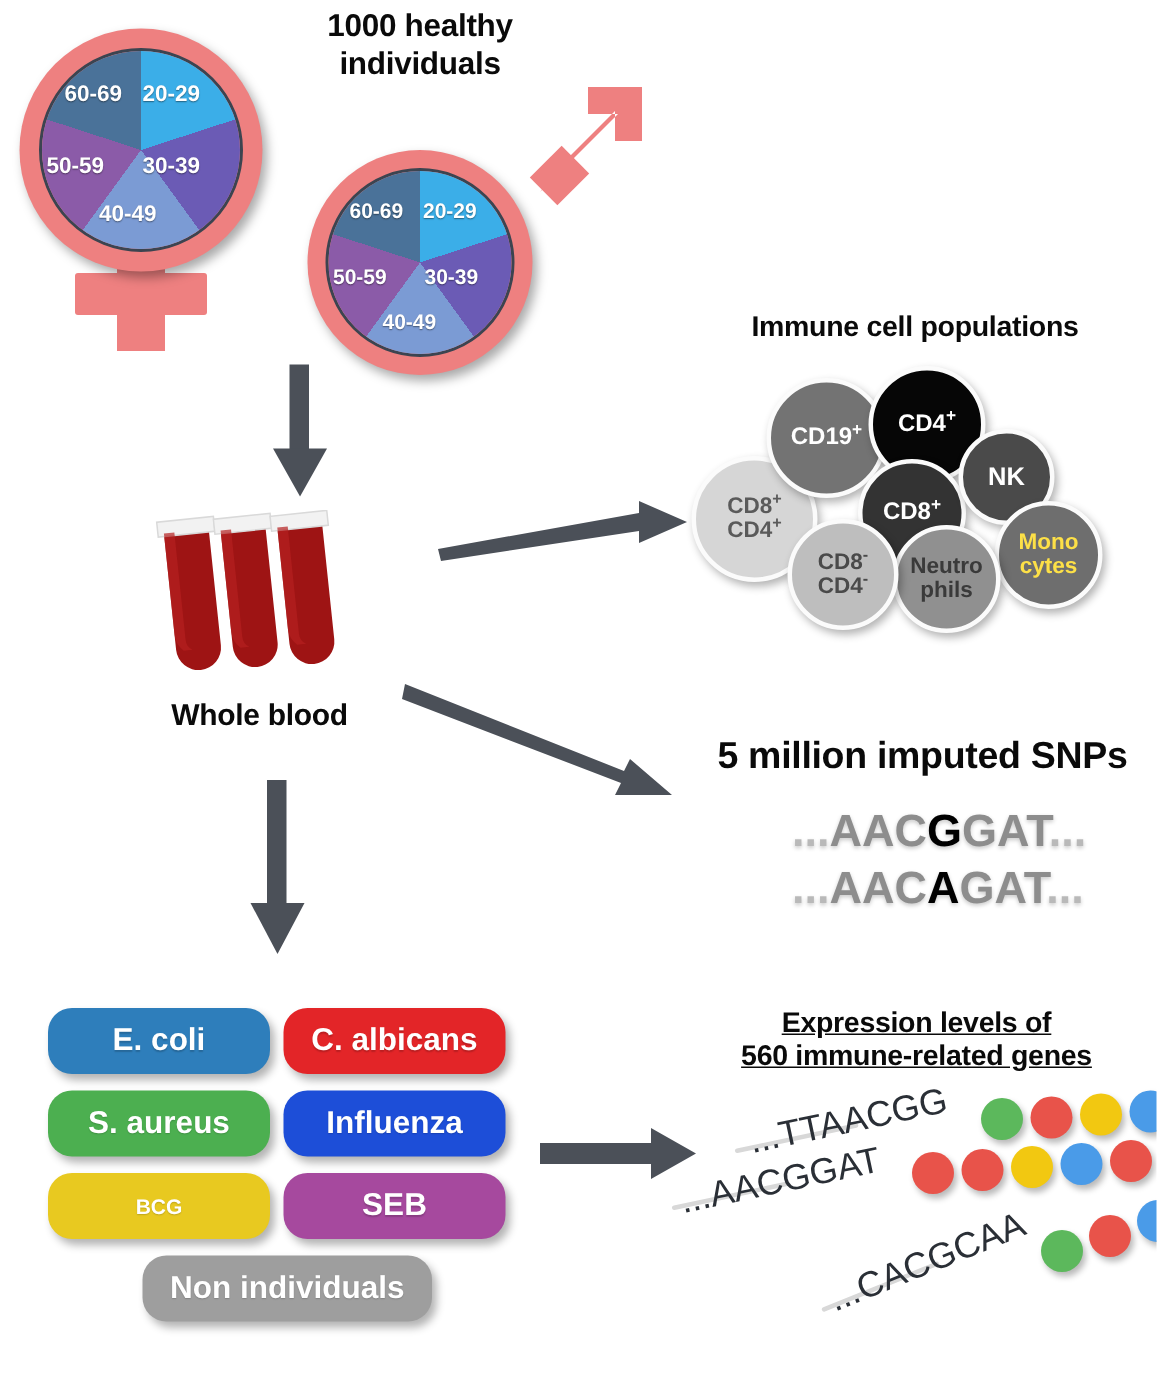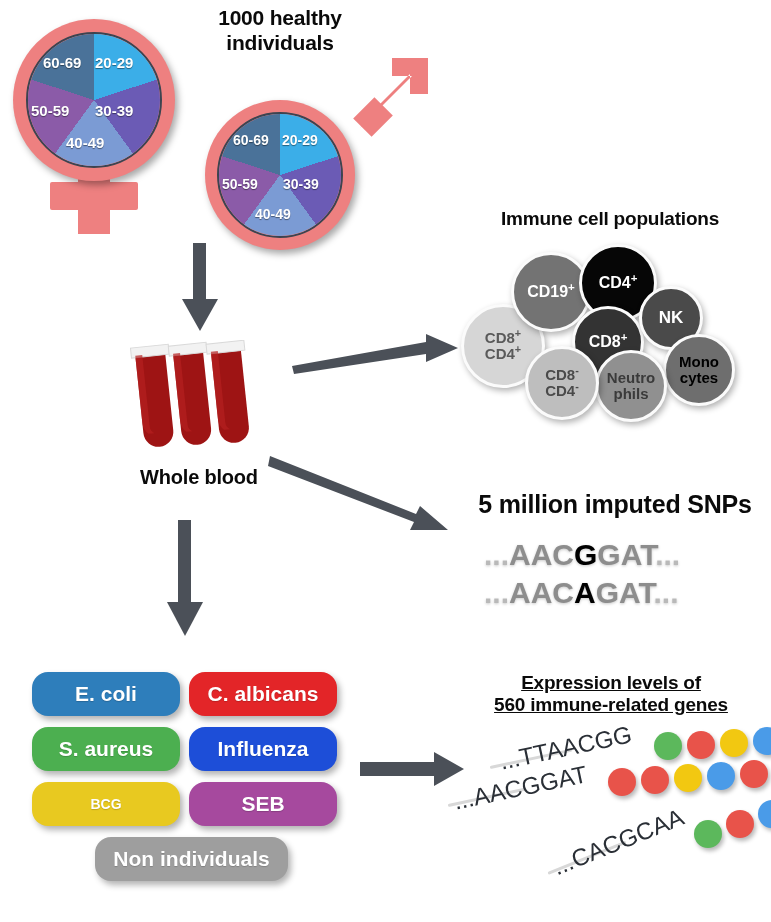--- a/index.html
+++ b/index.html
@@ -29,21 +29,21 @@
   
   .cell{position:absolute;border-radius:50%;display:flex;align-items:center;
         justify-content:center;text-align:center;font-weight:bold;
         border:3px solid #fbfbfb;box-sizing:border-box;
         box-shadow:2px 3px 6px rgba(0,0,0,.30);line-height:1.04;}
   .cell sup{font-size:.72em;vertical-align:super;line-height:0;}
 
   
   .snp{position:absolute;font-weight:bold;white-space:nowrap;
        font-family:"Liberation Sans","DejaVu Sans",sans-serif;
-       text-shadow:0 1px 3px rgba(0,0,0,.22);}
+       text-shadow:0 1px 3px rgba(0,0,0,.22);margin-left:44px;}
   .snp .dim{color:#b9b9b9;}
   .snp .mid{color:#8d8d8d;}
   .snp .hot{color:#000000;}
 
   
   .pill{position:absolute;border-radius:16px;display:flex;align-items:center;
         justify-content:center;color:#fff;font-weight:bold;
         box-shadow:3px 4px 6px rgba(0,0,0,.30);
         text-shadow:0 1px 1px rgba(0,0,0,.18);}
 
@@ -101,21 +101,21 @@
     <div class="pielabel" style="left:55px;top:156px;font-size:14px;">40-49</div>
     <div class="pielabel" style="left:22px;top:126px;font-size:14px;">50-59</div>
     <div class="pielabel" style="left:33px;top:82px;font-size:14px;">60-69</div>
   </div>
 
   <svg class="arrowsvg" style="left:178px;top:243px;" width="44" height="92" viewBox="0 0 44 92">
     <rect x="15" y="0" width="13" height="60" fill="#4B5058"></rect>
     <polygon points="4,56 40,56 22,88" fill="#4B5058"></polygon>
   </svg>
 
-  <div class="abs" style="left:126px;top:340px;width:150px;height:160px;">
+  <div class="abs" style="left:100px;top:340px;width:150px;height:160px;">
     <svg width="150" height="120" viewBox="0 0 150 120">
       <g transform="rotate(-6 28 60)">
         <path d="M14 14 h30 v78 a15 15 0 0 1 -30 0 Z" fill="#9E1414"></path>
         <path d="M10 6 h38 v10 h-38 Z" fill="#F2F2F2" stroke="#d9d9d9" stroke-width="1"></path>
         <path d="M14 14 h7 v72 a8 8 0 0 0 4 7 l-6 0 a15 15 0 0 1 -5 -11 Z" fill="#b52020" opacity=".7"></path>
       </g>
       <g transform="rotate(-6 66 60)">
         <path d="M52 12 h30 v78 a15 15 0 0 1 -30 0 Z" fill="#9E1414"></path>
         <path d="M48 4 h38 v10 h-38 Z" fill="#F2F2F2" stroke="#d9d9d9" stroke-width="1"></path>
         <path d="M52 12 h7 v72 a8 8 0 0 0 4 7 l-6 0 a15 15 0 0 1 -5 -11 Z" fill="#b52020" opacity=".7"></path>
@@ -154,21 +154,21 @@
     </div>
     <div class="cell" style="left:124px;top:4px;width:78px;height:78px;background:#060606;color:#ffffff;font-size:16px;">
       <span>CD4<sup>+</sup></span>
     </div>
     <div class="cell" style="left:117px;top:66px;width:72px;height:72px;background:#333333;color:#ffffff;font-size:16px;">
       <span>CD8<sup>+</sup></span>
     </div>
     <div class="cell" style="left:184px;top:46px;width:64px;height:64px;background:#4A4A4A;color:#ffffff;font-size:17px;">
       <span>NK</span>
     </div>
-    <div class="cell" style="left:208px;top:94px;width:72px;height:72px;background:#6E6E6E;color:#000000;font-size:15px;flex-direction:column;">
+    <div class="cell" style="left:208px;top:94px;width:72px;height:72px;background:#6E6E6E;color:#fde047;font-size:15px;flex-direction:column;">
       <span>Mono</span>
       <span>cytes</span>
     </div>
     <div class="cell" style="left:140px;top:110px;width:72px;height:72px;background:#909090;color:#3a3a3a;font-size:15px;flex-direction:column;">
       <span>Neutro</span>
       <span>phils</span>
     </div>
     <div class="cell" style="left:70px;top:106px;width:74px;height:74px;background:#BEBEBE;color:#4a4a4a;font-size:15px;flex-direction:column;">
       <span>CD8<sup>-</sup></span>
       <span>CD4<sup>-</sup></span>

